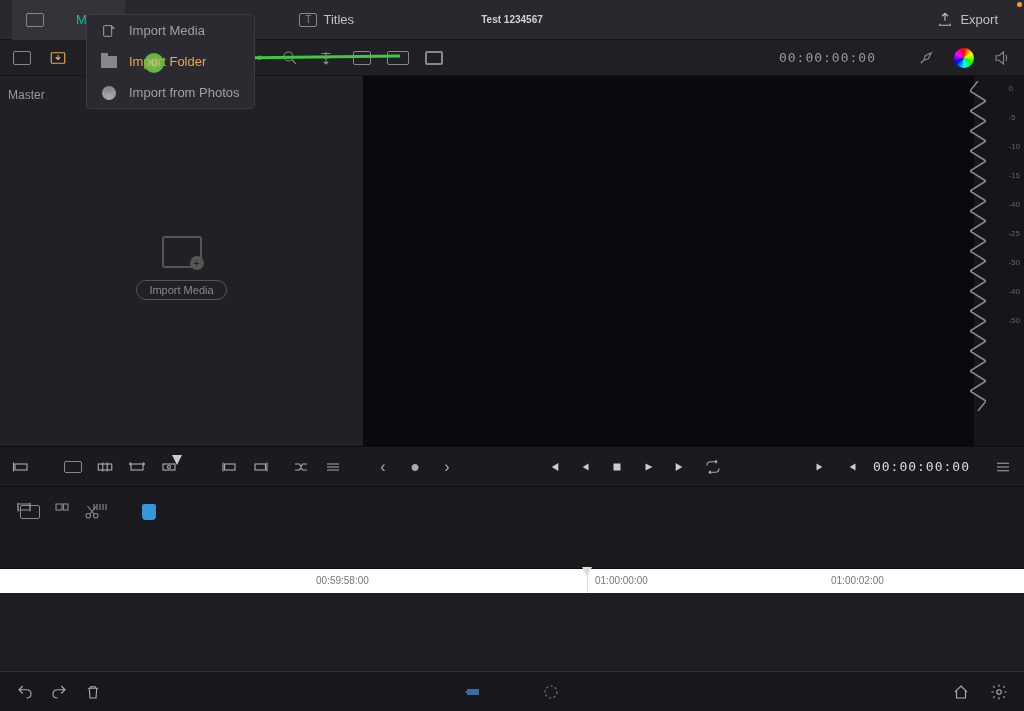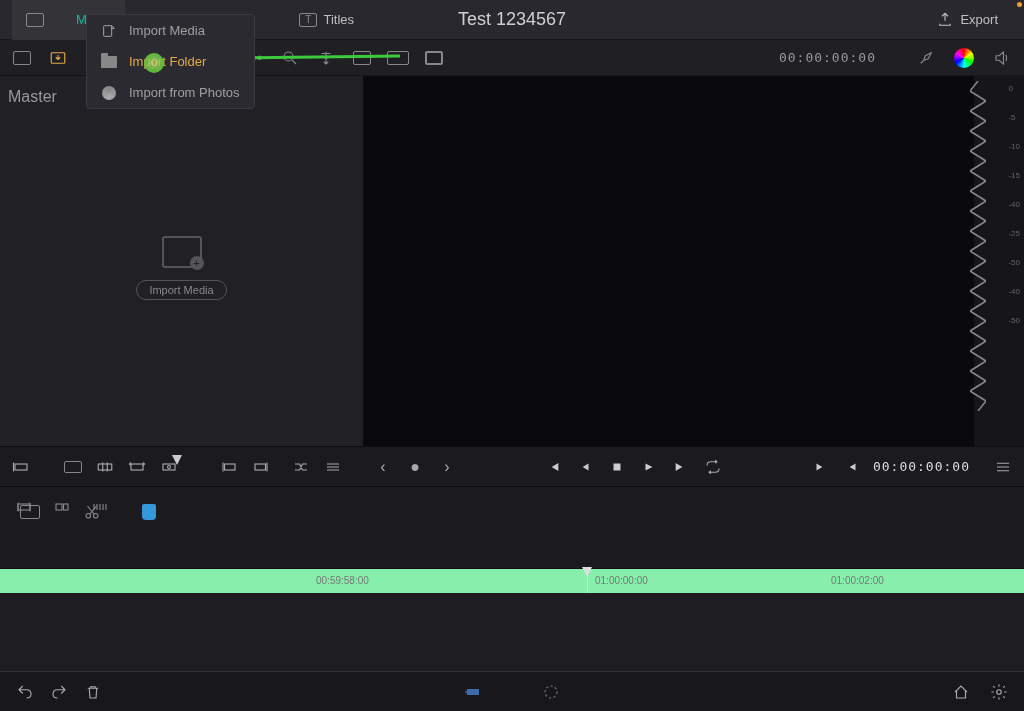--- a/index.html
+++ b/index.html
@@ -1,56 +1,56 @@
 <!DOCTYPE html>
 <html><head>
   <meta charset="utf-8">
   <style>
     * { box-sizing: border-box; margin: 0; padding: 0; }
     body { font-family: -apple-system, BlinkMacSystemFont, 'Segoe UI', sans-serif; background: #1a1a1f; color: #b0b0b0; width: 1024px; height: 711px; overflow: hidden; position: relative; }
     .top-bar { height: 40px; background: #28282e; display: flex; align-items: center; padding: 0 12px; justify-content: space-between; border-bottom: 1px solid #151518; }
     .top-left { display: flex; align-items: center; gap: 0; }
     .top-tab { display: flex; align-items: center; gap: 6px; padding: 0 14px; height: 40px; font-size: 13px; color: #c0c0c0; cursor: pointer; }
     .top-tab.active { background: #333338; color: #14b8a6; gap: 32px; }
-    .top-center { font-size: 18px; color: #d0d0d0; position: absolute; left: 50%; transform: translateX(-50%); }
+    .top-center { font-size: 10px; color: #d0d0d0; position: absolute; left: 50%; transform: translateX(-50%); font-weight: bold; }
     .top-right { display: flex; align-items: flex-start; gap: 0; }
     .icon-outline { width: 18px; height: 14px; border: 1.5px solid #888; border-radius: 2px; display: inline-block; position: relative; }
     .toolbar-row { height: 36px; background: #1f1f24; display: flex; align-items: center; padding: 0 8px; gap: 8px; border-bottom: 1px solid #151518; position: relative; }
     .toolbar-icon { width: 28px; height: 28px; display: flex; align-items: center; justify-content: center; cursor: pointer; color: #888; }
     .toolbar-icon.highlight { color: #e8a94a; }
     .viewer-timecode { margin-left: auto; font-size: 13px; color: #999; font-family: monospace; letter-spacing: 1px; }
     .color-wheel { width: 20px; height: 20px; border-radius: 50%; background: conic-gradient(red, yellow, lime, cyan, blue, magenta, red); margin: 0 6px; }
     .dropdown { position: absolute; top: 14px; left: 86px; background: #2a2a30; border: 1px solid #3a3a40; border-radius: 4px; z-index: 100; min-width: 160px; }
     .dropdown-item { display: flex; align-items: center; gap: 12px; padding: 8px 14px; font-size: 13px; color: #a0a0a0; cursor: pointer; }
     .dropdown-item.highlighted { color: #e8a94a; }
     .dropdown-icon { width: 16px; height: 14px; display: flex; align-items: center; justify-content: center; }
     .folder-icon { width: 16px; height: 12px; background: #888; border-radius: 1px; position: relative; }
     .folder-icon::before { content: ""; position: absolute; top: -3px; left: 0; width: 7px; height: 3px; background: #888; border-radius: 1px 1px 0 0; }
     .click-indicator { position: absolute; top: 53px; left: 144px; width: 20px; height: 20px; border-radius: 50%; background: radial-gradient(circle, rgba(250, 250, 150, 0.6) 0%, rgba(100, 200, 60, 0.9) 60%); z-index: 200; pointer-events: none; }
     .main-area { display: flex; height: 370px; position: relative; }
     .media-pool { width: 363px; background: #212125; position: relative; display: flex; flex-direction: column; }
-    .master-label { position: absolute; top: 12px; left: 8px; font-size: 16px; color: #999; }
+    .master-label { position: absolute; top: 12px; left: 8px; font-size: 12px; color: #999; }
     .import-placeholder { display: flex; flex-direction: column; align-items: center; gap: 12px; margin-top: 160px; }
     .import-icon { width: 40px; height: 32px; border: 2px solid #555; border-radius: 3px; position: relative; }
     .import-icon::after { content: "+"; position: absolute; bottom: -4px; right: -4px; background: #555; color: #212125; width: 14px; height: 14px; border-radius: 7px; font-size: 11px; display: flex; align-items: center; justify-content: center; }
     .import-btn { border: 1px solid #555; border-radius: 10px; padding: 3px 12px; font-size: 11px; color: #888; cursor: pointer; }
     .viewer { flex: 1; background: #0a0a0e; position: relative; }
     .audio-meter { position: absolute; right: 0; top: 0; width: 50px; height: 100%; background: #15151a; display: flex; }
     .zigzag { position: absolute; right: 38px; top: 5px; height: 330px; width: 16px; }
     .meter-scale { position: absolute; right: 4px; top: 8px; display: flex; flex-direction: column; gap: 20px; font-size: 8px; color: #666; }
     .transport-bar { height: 40px; background: #1a1a1f; display: flex; align-items: center; padding: 0 12px; gap: 12px; border-top: 1px solid #0d0d10; }
     .transport-group { display: flex; align-items: center; gap: 14px; }
     .transport-btn { width: 18px; height: 18px; display: flex; align-items: center; justify-content: center; color: #aaa; cursor: pointer; }
     .tc-display { font-family: monospace; font-size: 13px; color: #ddd; letter-spacing: 1px; }
     .spacer { flex: 1; }
     .timeline-tools { height: 82px; background: #1a1a1f; display: flex; align-items: flex-start; padding: 8px 12px; gap: 14px; border-top: 1px solid #0d0d10; }
     .tool-btn { width: 24px; height: 24px; display: flex; align-items: center; justify-content: center; color: #888; cursor: pointer; }
     .playhead-indicator { position: absolute; left: 172px; top: 455px; width: 10px; height: 10px; background: #ccc; clip-path: polygon(0 0, 100% 0, 50% 100%); }
     .timeline-area { height: 160px; background: #1e1e22; position: relative; border-top: 1px solid #0d0d10; }
-    .timeline-ruler { height: 24px; background: #86efac; position: relative; }
+    .timeline-ruler { height: 24px; background: #ffffff; position: relative; }
     .timecode-mark { position: absolute; top: 6px; font-size: 10px; color: #777; }
     .playhead { position: absolute; top: 0; width: 1px; height: 100%; background: #ddd; }
     .playhead-head { position: absolute; top: -2px; left: -5px; width: 10px; height: 10px; background: #ddd; clip-path: polygon(0 0, 100% 0, 50% 100%); }
     .tool-column { position: absolute; left: 18px; top: 500px; display: flex; gap: 38px; align-items: center; }
     .marker-tool { width: 14px; height: 16px; background: #3498db; border-radius: 2px 2px 4px 4px; }
     .bottom-bar { position: absolute; bottom: 0; left: 0; right: 0; height: 40px; background: #18181c; display: flex; align-items: center; padding: 0 16px; gap: 16px; border-top: 1px solid #333; }
     .bottom-right { margin-left: auto; display: flex; gap: 20px; }
     .arrow-annotation { position: absolute; top: 44px; left: 230px; z-index: 50; pointer-events: none; }
     svg.ic { width: 18px; height: 18px; fill: none; stroke: currentColor; stroke-width: 1.5; }
     .notif-dot { position: absolute; top: 2px; right: 2px; width: 5px; height: 5px; background: #f0a030; border-radius: 50%; }

